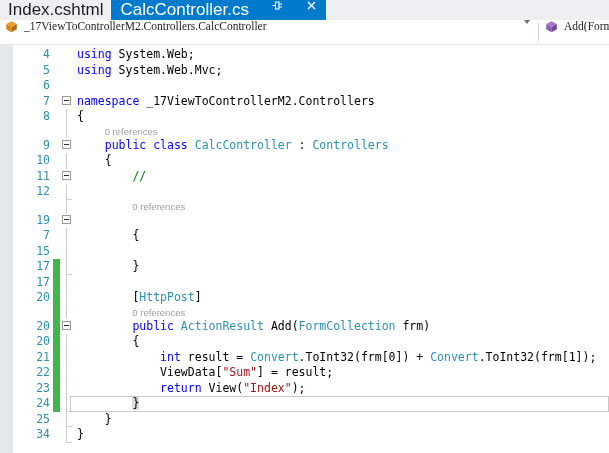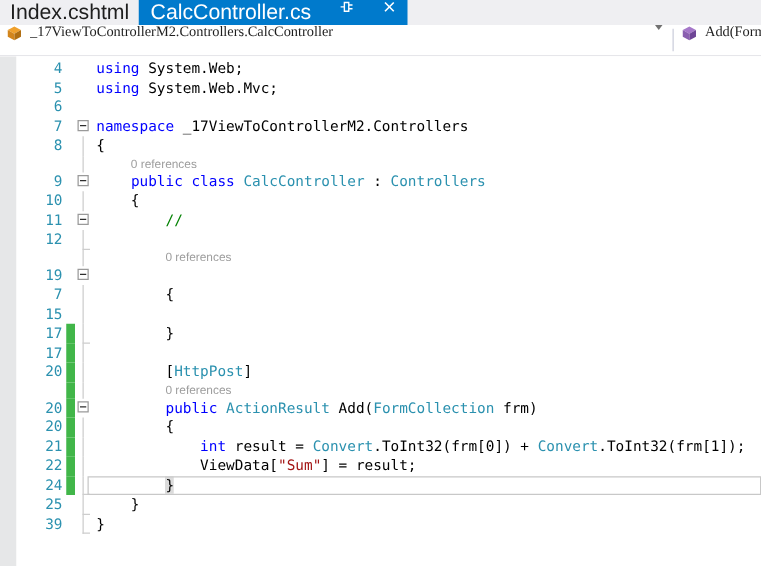--- a/index.html
+++ b/index.html
@@ -115,17 +115,18 @@
       <div class="row"><span class="num">7</span><span class="changebar"></span><span class="fold guide"></span><span class="code"><span class="seg pl">        {</span></span></div>
       <div class="row"><span class="num">15</span><span class="changebar"></span><span class="fold guide"></span></div>
       <div class="row chg"><span class="num">17</span><span class="changebar"></span><span class="fold guide tick"></span><span class="code"><span class="seg pl">        }</span></span></div>
       <div class="row chg"><span class="num">17</span><span class="changebar"></span><span class="fold guide"></span><span class="code"></span></div>
       <div class="row chg"><span class="num">20</span><span class="changebar"></span><span class="fold guide"></span><span class="code"><span class="seg pl">        [</span><span class="seg ty">HttpPost</span><span class="seg pl">]</span></span></div>
       <div class="row lens chg"><span class="num"></span><span class="changebar"></span><span class="fold guide"></span><span class="code" style="padding-left: 58.36px;">0 references</span></div>
       <div class="row chg"><span class="num">20</span><span class="changebar"></span><span class="fold"><span class="fold-box"></span></span><span class="code"><span class="seg pl">        </span><span class="seg kw">public </span><span class="seg ty">ActionResult</span><span class="seg pl"> Add(</span><span class="seg ty">FormCollection</span><span class="seg pl"> frm)</span></span></div>
       <div class="row chg"><span class="num">20</span><span class="changebar"></span><span class="fold guide"></span><span class="code"><span class="seg pl">        {</span></span></div>
       <div class="row chg"><span class="num">21</span><span class="changebar"></span><span class="fold guide"></span><span class="code"><span class="seg pl">            </span><span class="seg kw">int</span><span class="seg pl"> result = </span><span class="seg ty">Convert</span><span class="seg pl">.ToInt32(frm[0]) + </span><span class="seg ty">Convert</span><span class="seg pl">.ToInt32(frm[1]);</span></span></div>
       <div class="row chg"><span class="num">22</span><span class="changebar"></span><span class="fold guide"></span><span class="code"><span class="seg pl">            ViewData[</span><span class="seg st">"Sum"</span><span class="seg pl">] = result;</span></span></div>
+      <div class="row chg"><span class="num">23</span><span class="changebar"></span><span class="fold guide"></span><span class="code"><span class="seg pl">            </span><span class="seg kw">return</span><span class="seg pl"> View(</span><span class="seg st">"Index"</span><span class="seg pl">);</span></span></div>
       <div class="row chg"><span class="num">24</span><span class="changebar"></span><span class="fold guide tick"></span><span class="code"><span class="seg pl">        </span><span class="seg pl hl">}</span></span><span class="current-box"></span></div>
       <div class="row"><span class="num">25</span><span class="changebar"></span><span class="fold guide tick"></span><span class="code"><span class="seg pl">    }</span></span></div>
-      <div class="row"><span class="num">39</span><span class="changebar"></span><span class="fold guide tick"></span><span class="code"><span class="seg pl">}</span></span></div>
+      <div class="row"><span class="num">34</span><span class="changebar"></span><span class="fold guide tick"></span><span class="code"><span class="seg pl">}</span></span></div>
     </div>
 </div>
 
 </body></html>

